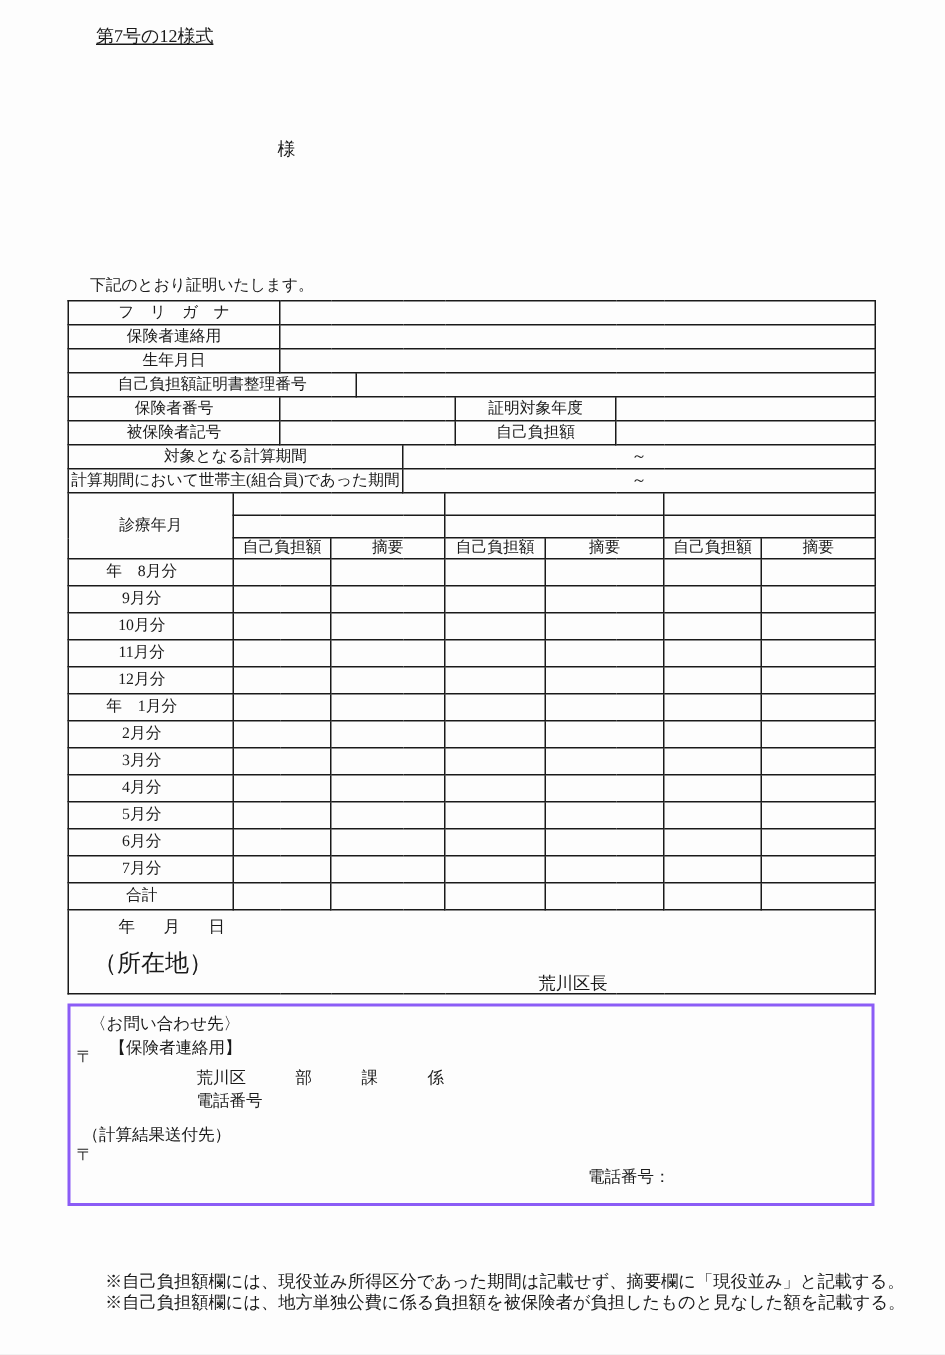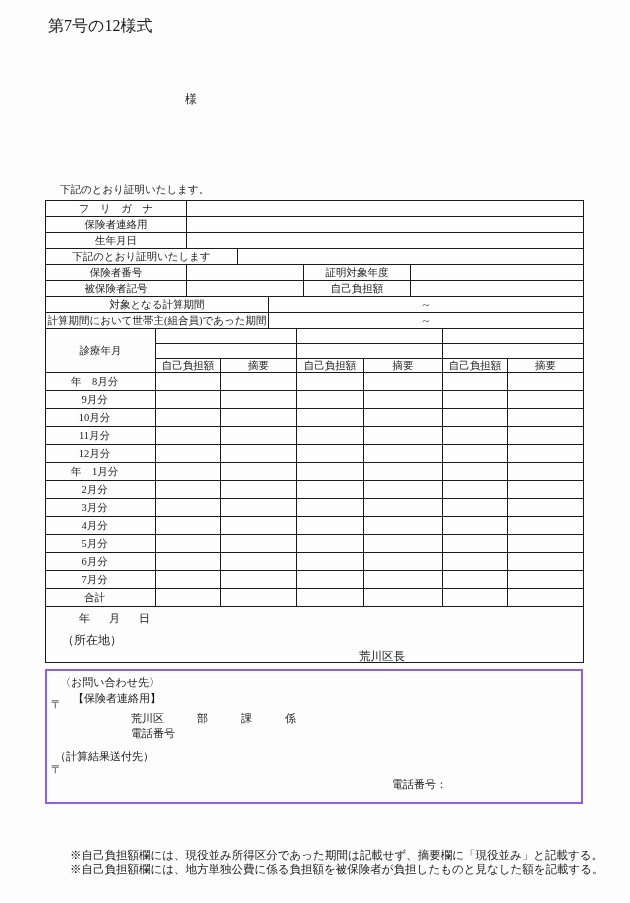--- a/index.html
+++ b/index.html
@@ -6,21 +6,21 @@
   html, body { background: #e8e8e8; }
   .page {
     position: relative;
     width: 630px;
     height: 903px;
     background: #fdfdfd;
     font-family: "Liberation Serif", "DejaVu Serif", serif;
     color: #1a1a1a;
     overflow: hidden;
   }
-  .form-number { position: absolute; left: 48px; top: 16px; font-size: 16px; }
+  .form-number { position: absolute; left: 64px; top: 16px; font-size: 12px; text-decoration: underline; }
   .addressee   { position: absolute; left: 185px; top: 91px; font-size: 12px; }
   .title       { position: absolute; left: 0; top: 156px; width: 100%; text-align: center; font-size: 11.5px; }
   .intro       { position: absolute; left: 60px; top: 183px; font-size: 10.5px; }
 
   table.main {
     position: absolute; left: 45px; top: 200px;
     width: 538px; border-collapse: collapse; table-layout: fixed;
   }
   table.main td {
     border: 1px solid #1a1a1a;
@@ -29,21 +29,21 @@
     overflow: hidden; white-space: nowrap;
   }
   tr.r16 { height: 16px; }
   tr.r15 { height: 15px; }
   tr.r14 { height: 14px; }
   tr.r18 { height: 18px; }
   td.small { font-size: 9.5px; }
   td.month { text-align: right; padding-right: 12px; }
   td.sig-cell { height: 56px; position: relative; text-align: left; text-decoration: underline; }
   .sig-date  { position: absolute; left: 33px;  top: 5px;  font-size: 11px; letter-spacing: 4px; }
-  .sig-loc   { position: absolute; left: 16px;  top: 27px; font-size: 12px; }
+  .sig-loc   { position: absolute; left: 16px;  top: 27px; font-size: 16px; }
   .sig-mayor { position: absolute; left: 313px; top: 43px; font-size: 11.5px; }
 
   .contact-title {
     position: absolute; left: 73px; top: 691px; font-size: 11px;
   }
   .contact-box {
     position: absolute; left: 45px; top: 669px;
     width: 538px; height: 135px;
     border: 2px solid #8b5cf6;
     font-size: 11px;
@@ -91,21 +91,21 @@
     </tr>
     <tr class="r16">
       <td colspan="2">保険者連絡用</td>
       <td colspan="10"></td>
     </tr>
     <tr class="r16">
       <td colspan="2">生年月日</td>
       <td colspan="10"></td>
     </tr>
     <tr class="r16">
-      <td colspan="4">下記のとおり証明いたします</td>
+      <td colspan="4">自己負担額証明書整理番号</td>
       <td colspan="8"></td>
     </tr>
     <tr class="r16">
       <td colspan="2">保険者番号</td>
       <td colspan="5"></td>
       <td colspan="2">証明対象年度</td>
       <td colspan="3"></td>
     </tr>
     <tr class="r16">
       <td colspan="2">被保険者記号</td>

